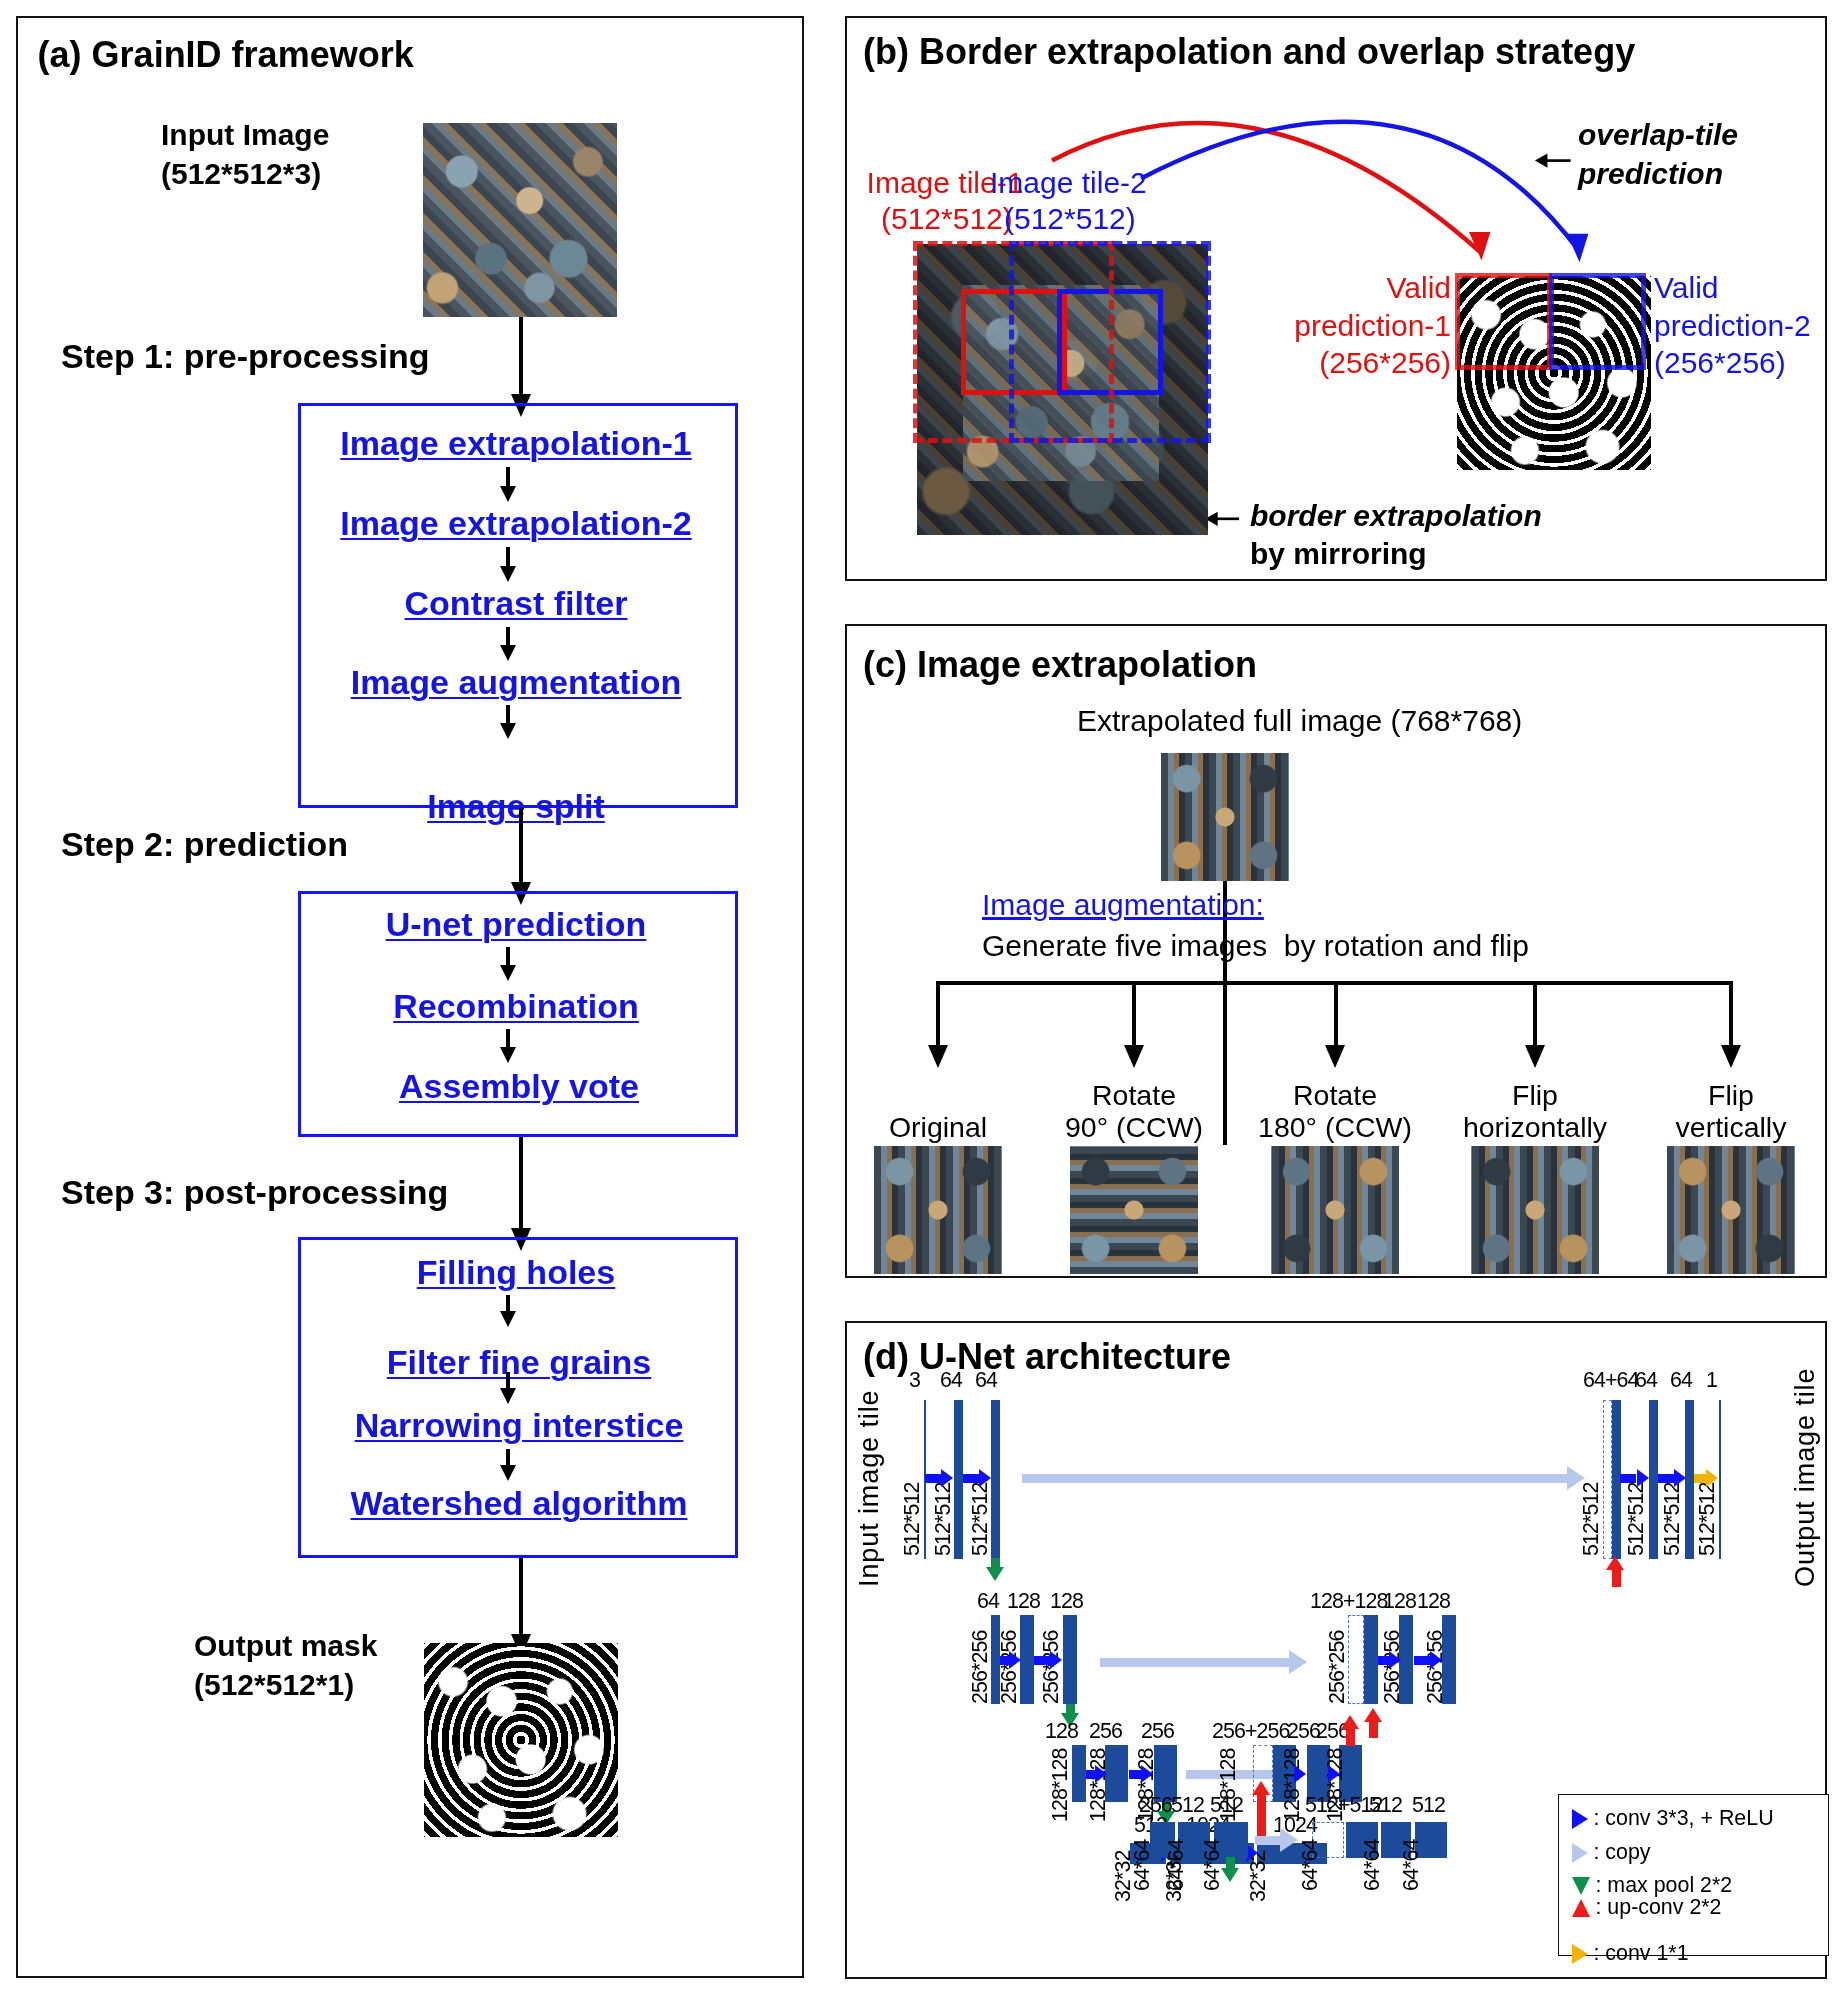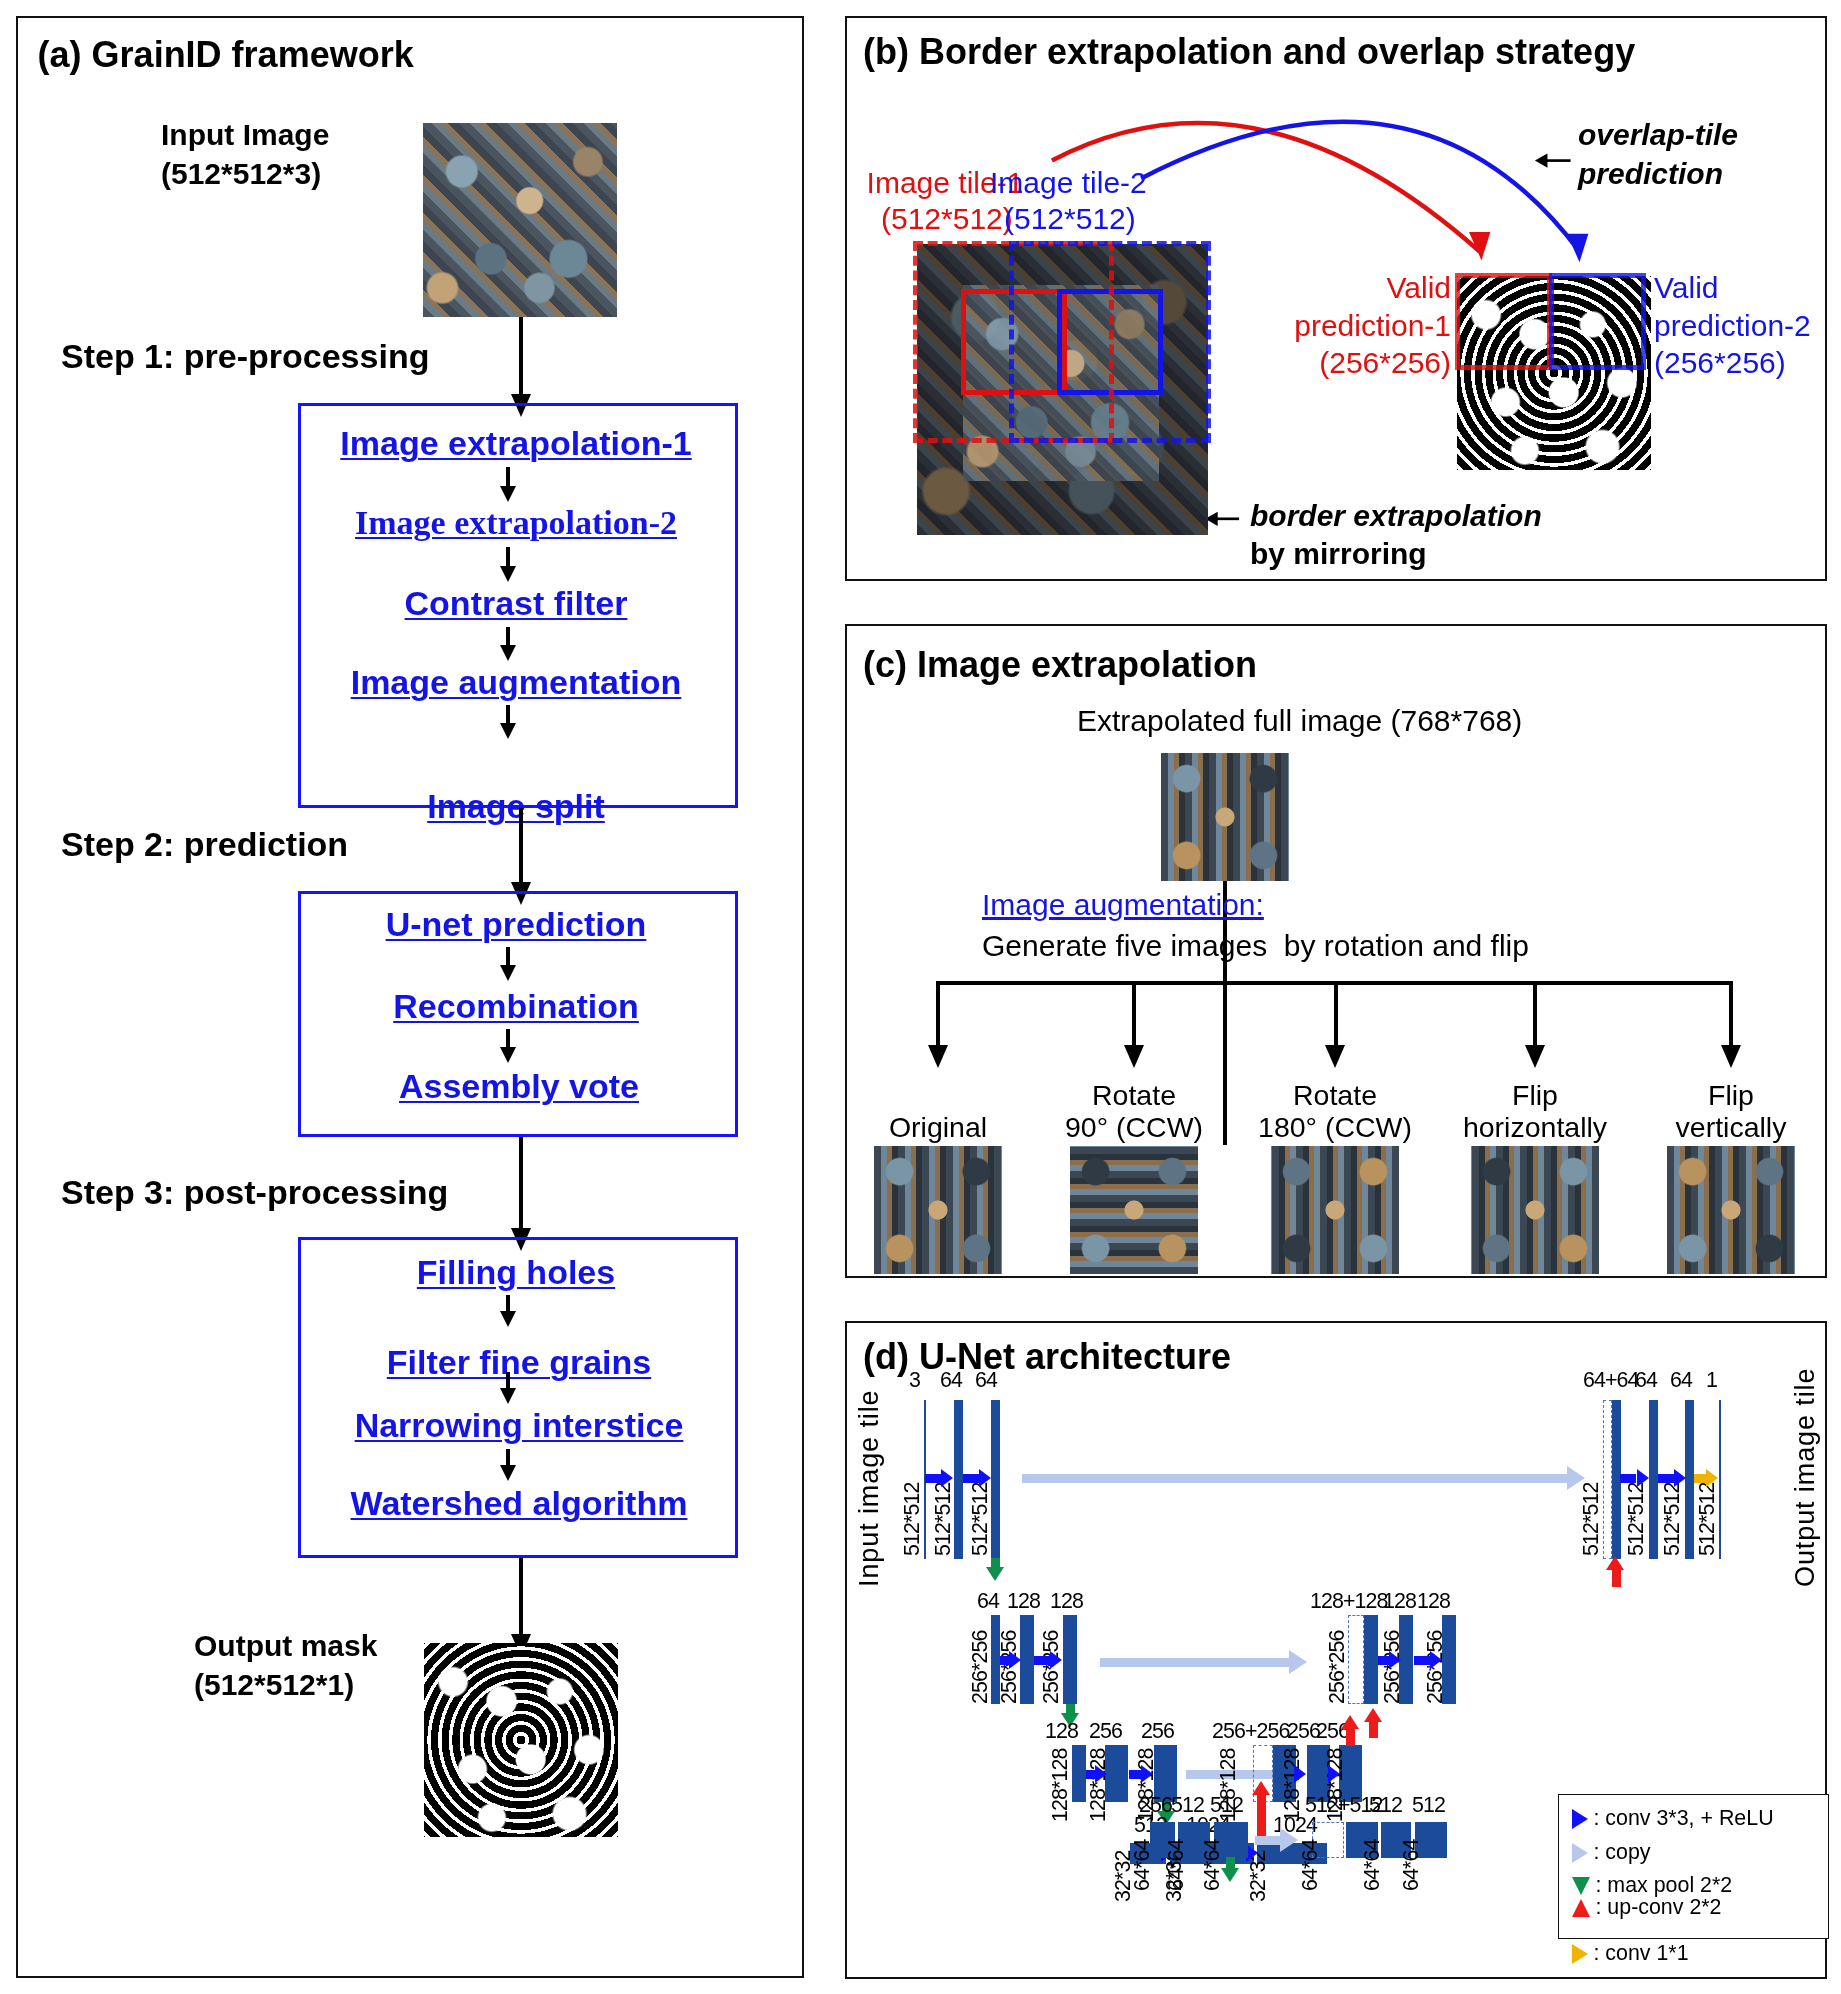--- a/index.html
+++ b/index.html
@@ -69,21 +69,21 @@
   <div class="lbl bold" style="left:143px;top:139px;font-size:30px;">(512*512*3)</div>
   <div class="photo" style="left:405px;top:105px;width:194px;height:194px;"></div>
 
   <div class="vline" style="left:501px;top:299px;height:89px;"></div>
   <div class="ahead" style="left:503px;top:376px;"></div>
 
   <div class="lbl bold" style="left:43px;top:319px;font-size:34px;">Step 1: pre-processing</div>
 
   <div class="stepbox" style="left:280px;top:385px;width:440px;height:405px;">
     <div class="link" style="left:215px;top:18px;">Image extrapolation-1</div>
-    <div class="link" style="left:215px;top:98px;font-family:Liberation Serif, serif;">Image extrapolation-2</div>
+    <div class="link" style="left:215px;top:98px;">Image extrapolation-2</div>
     <div class="link" style="left:215px;top:178px;">Contrast filter</div>
     <div class="link" style="left:215px;top:257px;">Image augmentation</div>
     <div class="link" style="left:215px;top:335px;margin-top:46px;">Image split</div>
     <div class="vline" style="left:205px;top:61px;height:27px;"></div>
     <div class="ahead" style="left:207px;top:80px;border-top-width:16px;border-left-width:8px;border-right-width:8px;"></div>
     <div class="vline" style="left:205px;top:141px;height:27px;"></div>
     <div class="ahead" style="left:207px;top:160px;border-top-width:16px;border-left-width:8px;border-right-width:8px;"></div>
     <div class="vline" style="left:205px;top:221px;height:25px;"></div>
     <div class="ahead" style="left:207px;top:239px;border-top-width:16px;border-left-width:8px;border-right-width:8px;"></div>
     <div class="vline" style="left:205px;top:299px;height:25px;"></div>
@@ -335,21 +335,21 @@
   <div class="ublock" style="left:323px;top:520px;width:84px;height:21.4px;"></div>
   <div class="ublock" style="left:410px;top:520px;width:70px;height:21.4px;"></div>
   <div class="urot" style="left:264px;top:579px;">32*32</div>
   <div class="urot" style="left:315px;top:579px;">32*32</div>
   <div class="urot" style="left:399px;top:579px;">32*32</div>
   <div class="convhead" style="left:314px;top:521px;"></div>
   <div class="convhead" style="left:399px;top:521px;"></div>
   <div class="upbar" style="left:410px;top:471px;height:50px;"></div>
     <div class="uphead" style="left:405px;top:458px;"></div>
 
-  <div class="legend" style="left:711px;top:471px;width:271px;height:145px;text-align:right;">
+  <div class="legend" style="left:711px;top:471px;width:271px;height:162px;text-align:right;">
     <div class="legrow" style="top:10.7px;">
       <span style="display:inline-block;width:0;height:0;border-top:10.7px solid transparent;border-bottom:10.7px solid transparent;border-left:16px solid #1010ff;vertical-align:middle;"></span>
       <span>: conv 3*3, + ReLU</span>
     </div>
     <div class="legrow" style="top:45px;">
       <span style="display:inline-block;width:0;height:0;border-top:10.7px solid transparent;border-bottom:10.7px solid transparent;border-left:16px solid #b8c8ec;vertical-align:middle;"></span>
       <span>: copy</span>
     </div>
     <div class="legrow" style="top:78px;">
       <span style="display:inline-block;width:0;height:0;border-left:9px solid transparent;border-right:9px solid transparent;border-top:18px solid #0f8f4c;vertical-align:middle;"></span>

